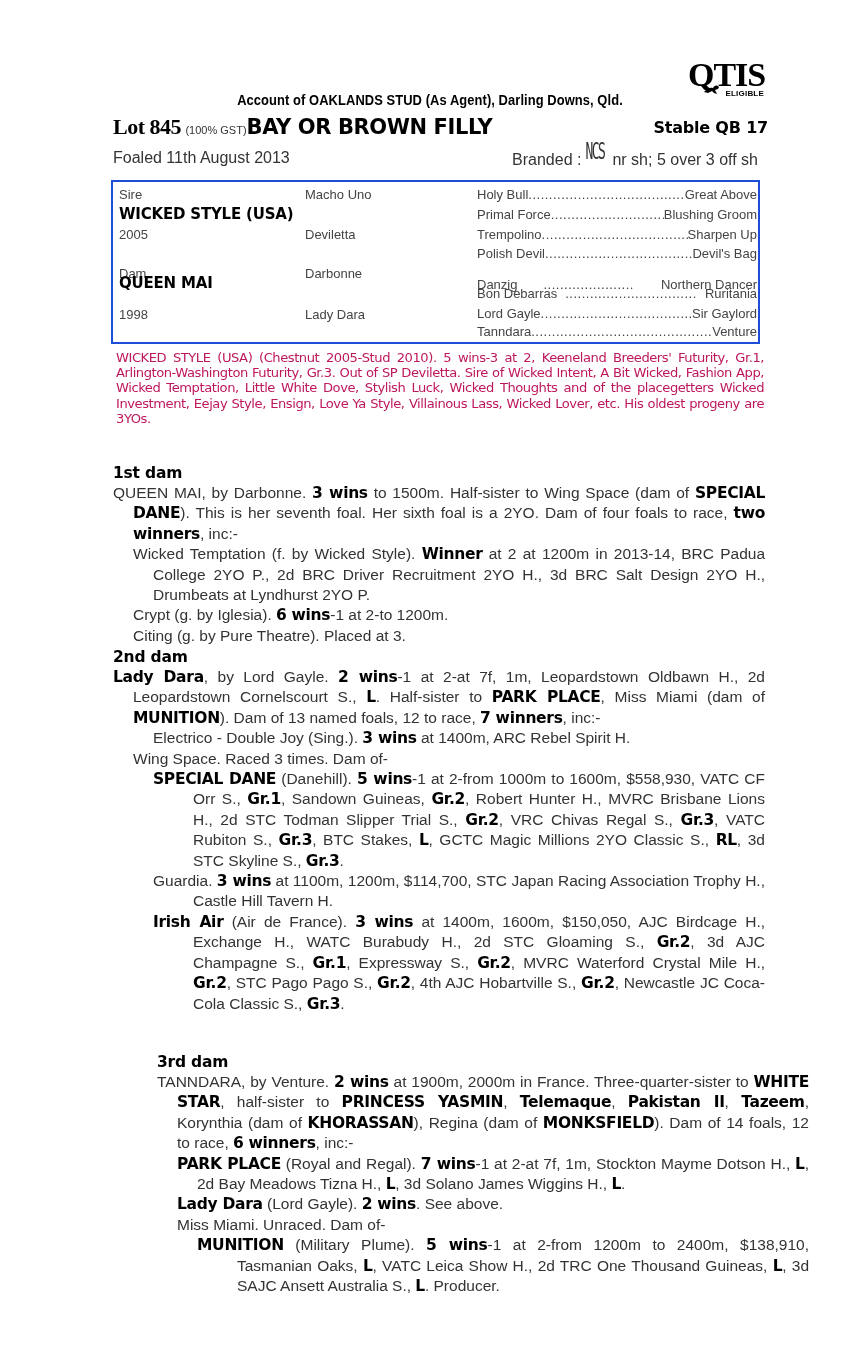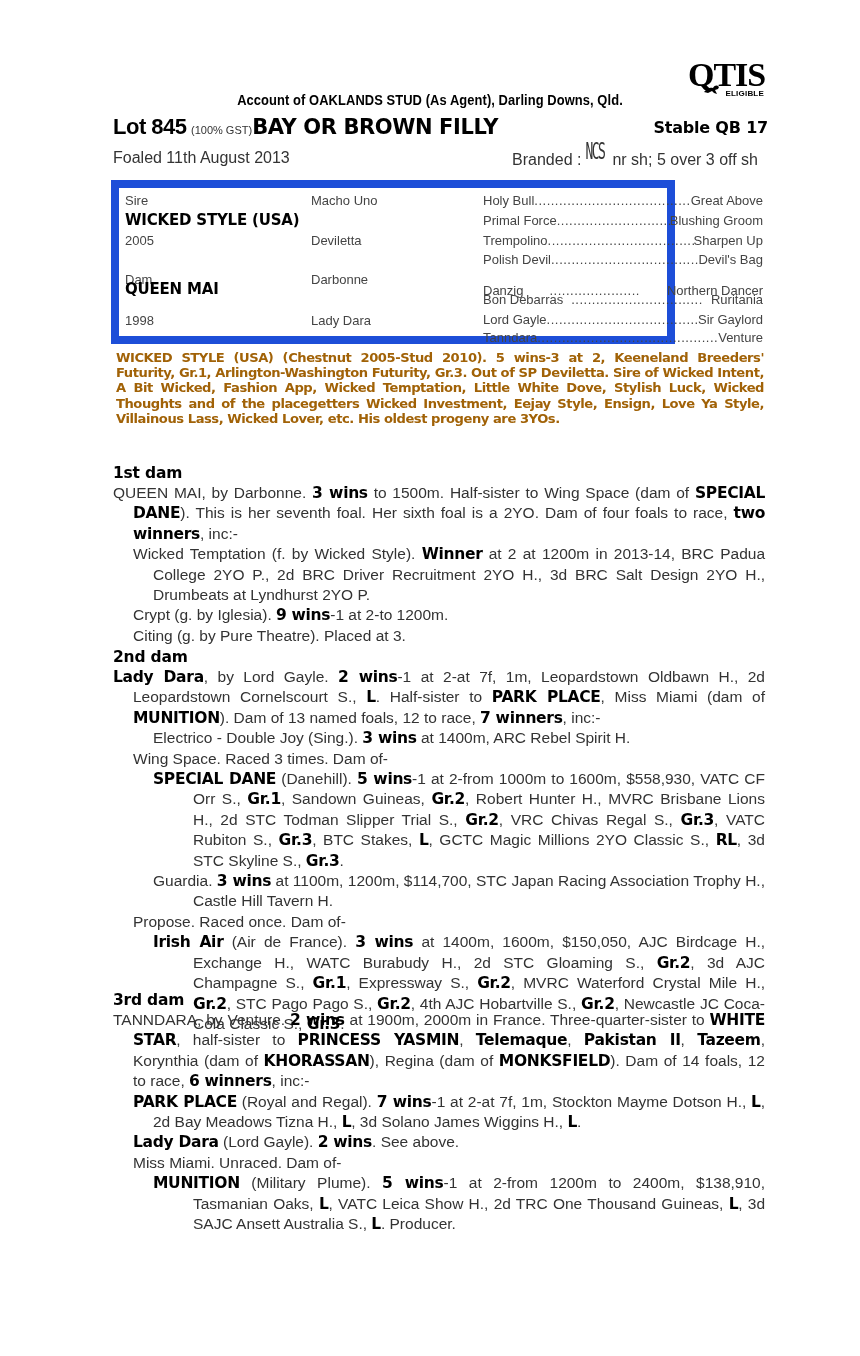--- a/index.html
+++ b/index.html
@@ -7,39 +7,39 @@
   .page { position:absolute; left:0; top:0; width:860px; height:1356px; }
 
   .logo { position:absolute; left:688px; top:58px; width:80px; height:44px; }
   .logo .qtis { position:absolute; left:0; top:0; font-family:"Liberation Serif", serif; font-weight:bold; font-size:34px; letter-spacing:-1px; line-height:34px; color:#000;text-align:right; }
   .logo .elig { position:absolute; right:4px; top:31px; font-family:"Liberation Sans", sans-serif; font-weight:bold; font-size:8px; letter-spacing:0.2px; color:#000; }
   .logo .horse { position:absolute; left:14px; top:18px; width:20px; height:20px; }
 
   .account { position:absolute; left:0; width:860px; top:91px; text-align:center; font-family:"Liberation Sans", sans-serif; font-weight:bold; font-size:15px; transform:scaleX(0.86); transform-origin:center; letter-spacing:0.1px; color:#000; }
 
   .lotline { position:absolute; left:113px; top:114px; width:655px; height:30px; white-space:nowrap; }
-  .lot { font-weight:bold; font-size:22px; color:#000; font-family:Liberation Sans, sans-serif; letter-spacing:-0.5px; }
+  .lot { font-weight:bold; font-size:22px; color:#000; font-family:Liberation Serif, serif; letter-spacing:-0.5px; }
   .gst { font-size:11px; color:#333; }
   .sex { font-weight:bold; font-size:21px; color:#000; font-family:"DejaVu Sans", sans-serif; letter-spacing:-0.4px; }
   .stable { position:absolute; right:0; top:4px; font-weight:bold; font-size:16px; font-family:"DejaVu Sans", sans-serif; color:#000; letter-spacing:-0.2px; }
 
   .foaled { position:absolute; left:113px; top:149px; font-size:16px; color:#333; }
   .branded { position:absolute; right:100px; top:149px; font-size:16px; color:#333; white-space:nowrap; }
   .brandmark { display:inline-block; font-family:"DejaVu Sans Mono", monospace; font-size:13px; transform:scaleY(1.7); transform-origin:bottom; margin:0 8px 0 4px; letter-spacing:-1.5px; font-weight:normal; vertical-align:4px; }
 
-  .pedbox { position:absolute; left:111px; top:180px; width:564px; height:164px; border:8px solid #1d4ed8; box-sizing:border-box; }
+  .pedbox { position:absolute; left:111px; top:180px; width:649px; height:164px; border:2px solid #1d4ed8; box-sizing:border-box; }
   .pedcell { position:absolute; font-size:13px; color:#444; white-space:nowrap; }
   .pedname { position:absolute; font-weight:bold; font-size:15px; color:#000; font-family:"DejaVu Sans", sans-serif; white-space:nowrap; letter-spacing:-0.2px;text-align:right; }
   .anc { position:absolute; left:364px; width:280px; font-size:13px; color:#444; display:flex; white-space:nowrap; }
   .anc .l { flex:0 0 auto; }
   .anc .dots { flex:1 1 auto; overflow:hidden; }
   .anc .dots::before { content:"............................................................................................................"; letter-spacing:0.5px; }
   .anc .r { flex:0 0 auto; }
 
-  .sirepara { position:absolute; left:116px; top:350px; width:648px; font-family:"DejaVu Sans", sans-serif; font-weight:bold; font-size:13.1px; line-height:15.2px; text-align:justify; color:#a16207; letter-spacing:-0.45px; }
+  .sirepara { position:absolute; left:116px; top:350px; width:648px; font-family:"DejaVu Sans", sans-serif; font-weight:normal; font-size:13.1px; line-height:15.2px; text-align:justify; color:#be185d; letter-spacing:-0.45px; }
 
   .sect { position:absolute; left:113px; width:652px; font-size:15.5px; line-height:20.4px; color:#333; }
   .sect h3 { margin:0; font-family:"DejaVu Sans", sans-serif; font-weight:bold; font-size:15.5px; color:#000; line-height:19px; letter-spacing:-0.2px; }
   .p { text-align:justify; text-align-last:left; }
   .lv0 { padding-left:20px; text-indent:-20px; }
   .lv1 { padding-left:40px; text-indent:-20px; }
   .lv2 { padding-left:80px; text-indent:-40px; }
   .b { font-family:"DejaVu Sans", sans-serif; font-weight:bold; color:#000; letter-spacing:-0.3px; }
 </style>
 </head>
@@ -123,39 +123,38 @@
       </div>
   </div>
 
   <div class="sirepara">WICKED STYLE (USA) (Chestnut 2005-Stud 2010). 5 wins-3 at 2, Keeneland Breeders' Futurity, Gr.1, Arlington-Washington Futurity, Gr.3. Out of SP Deviletta. Sire of Wicked Intent, A Bit Wicked, Fashion App, Wicked Temptation, Little White Dove, Stylish Luck, Wicked Thoughts and of the placegetters Wicked Investment, Eejay Style, Ensign, Love Ya Style, Villainous Lass, Wicked Lover, etc. His oldest progeny are 3YOs.</div>
 
   <div class="sect" style="top:464px;">
     <h3>1st dam</h3>
     <div class="paras">
         <div class="p lv0"><span>QUEEN MAI, by Darbonne. </span><span class="b">3 wins</span><span> to 1500m. Half-sister to Wing Space (dam of </span><span class="b">SPECIAL DANE</span><span>). This is her seventh foal. Her sixth foal is a 2YO. Dam of four foals to race, </span><span class="b">two winners</span><span>, inc:-</span></div>
         <div class="p lv1"><span>Wicked Temptation (f. by Wicked Style). </span><span class="b">Winner</span><span> at 2 at 1200m in 2013-14, BRC Padua College 2YO P., 2d BRC Driver Recruitment 2YO H., 3d BRC Salt Design 2YO H., Drumbeats at Lyndhurst 2YO P.</span></div>
-        <div class="p lv1"><span>Crypt (g. by Iglesia). </span><span class="b">9 wins</span><span>-1 at 2-to 1200m.</span></div>
+        <div class="p lv1"><span>Crypt (g. by Iglesia). </span><span class="b">6 wins</span><span>-1 at 2-to 1200m.</span></div>
         <div class="p lv1"><span>Citing (g. by Pure Theatre). Placed at 3.</span></div>
       </div>
   </div>
 
   <div class="sect" style="top:648px;">
     <h3>2nd dam</h3>
     <div class="paras">
         <div class="p lv0"><span class="b">Lady Dara</span><span>, by Lord Gayle. </span><span class="b">2 wins</span><span>-1 at 2-at 7f, 1m, Leopardstown Oldbawn H., 2d Leopardstown Cornelscourt S., </span><span class="b">L</span><span>. Half-sister to </span><span class="b">PARK PLACE</span><span>, Miss Miami (dam of </span><span class="b">MUNITION</span><span>). Dam of 13 named foals, 12 to race, </span><span class="b">7 winners</span><span>, inc:-</span></div>
         <div class="p lv2"><span>Electrico - Double Joy (Sing.). </span><span class="b">3 wins</span><span> at 1400m, ARC Rebel Spirit H.</span></div>
         <div class="p lv1"><span>Wing Space. Raced 3 times. Dam of-</span></div>
         <div class="p lv2"><span class="b">SPECIAL DANE</span><span> (Danehill). </span><span class="b">5 wins</span><span>-1 at 2-from 1000m to 1600m, $558,930, VATC CF Orr S., </span><span class="b">Gr.1</span><span>, Sandown Guineas, </span><span class="b">Gr.2</span><span>, Robert Hunter H., MVRC Brisbane Lions H., 2d STC Todman Slipper Trial S., </span><span class="b">Gr.2</span><span>, VRC Chivas Regal S., </span><span class="b">Gr.3</span><span>, VATC Rubiton S., </span><span class="b">Gr.3</span><span>, BTC Stakes, </span><span class="b">L</span><span>, GCTC Magic Millions 2YO Classic S., </span><span class="b">RL</span><span>, 3d STC Skyline S., </span><span class="b">Gr.3</span><span>.</span></div>
         <div class="p lv2"><span>Guardia. </span><span class="b">3 wins</span><span> at 1100m, 1200m, $114,700, STC Japan Racing Association Trophy H., Castle Hill Tavern H.</span></div>
-        <div class="p lv1"><span>Propose. Raced once. Dam of-</span></div>
         <div class="p lv2"><span class="b">Irish Air</span><span> (Air de France). </span><span class="b">3 wins</span><span> at 1400m, 1600m, $150,050, AJC Birdcage H., Exchange H., WATC Burabudy H., 2d STC Gloaming S., </span><span class="b">Gr.2</span><span>, 3d AJC Champagne S., </span><span class="b">Gr.1</span><span>, Expressway S., </span><span class="b">Gr.2</span><span>, MVRC Waterford Crystal Mile H., </span><span class="b">Gr.2</span><span>, STC Pago Pago S., </span><span class="b">Gr.2</span><span>, 4th AJC Hobartville S., </span><span class="b">Gr.2</span><span>, Newcastle JC Coca-Cola Classic S., </span><span class="b">Gr.3</span><span>.</span></div>
       </div>
   </div>
 
-  <div class="sect" style="top:991px;">
+  <div class="sect" style="top:1053px;margin-left:44px;">
     <h3>3rd dam</h3>
     <div class="paras">
         <div class="p lv0"><span>TANNDARA, by Venture. </span><span class="b">2 wins</span><span> at 1900m, 2000m in France. Three-quarter-sister to </span><span class="b">WHITE STAR</span><span>, half-sister to </span><span class="b">PRINCESS YASMIN</span><span>, </span><span class="b">Telemaque</span><span>, </span><span class="b">Pakistan II</span><span>, </span><span class="b">Tazeem</span><span>, Korynthia (dam of </span><span class="b">KHORASSAN</span><span>), Regina (dam of </span><span class="b">MONKSFIELD</span><span>). Dam of 14 foals, 12 to race, </span><span class="b">6 winners</span><span>, inc:-</span></div>
         <div class="p lv1"><span class="b">PARK PLACE</span><span> (Royal and Regal). </span><span class="b">7 wins</span><span>-1 at 2-at 7f, 1m, Stockton Mayme Dotson H., </span><span class="b">L</span><span>, 2d Bay Meadows Tizna H., </span><span class="b">L</span><span>, 3d Solano James Wiggins H., </span><span class="b">L</span><span>.</span></div>
         <div class="p lv1"><span class="b">Lady Dara</span><span> (Lord Gayle). </span><span class="b">2 wins</span><span>. See above.</span></div>
         <div class="p lv1"><span>Miss Miami. Unraced. Dam of-</span></div>
         <div class="p lv2"><span class="b">MUNITION</span><span> (Military Plume). </span><span class="b">5 wins</span><span>-1 at 2-from 1200m to 2400m, $138,910, Tasmanian Oaks, </span><span class="b">L</span><span>, VATC Leica Show H., 2d TRC One Thousand Guineas, </span><span class="b">L</span><span>, 3d SAJC Ansett Australia S., </span><span class="b">L</span><span>. Producer.</span></div>
       </div>
   </div>
 

